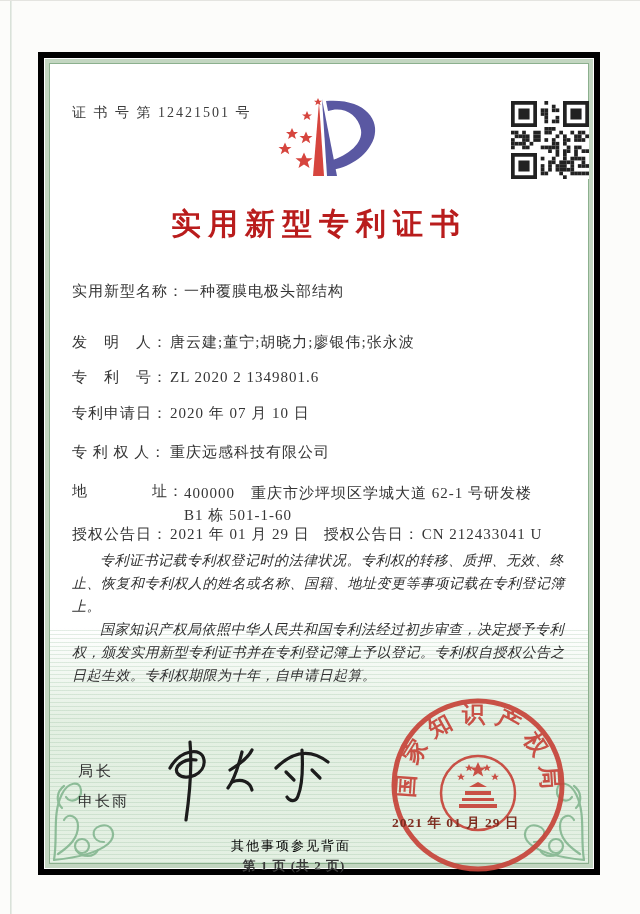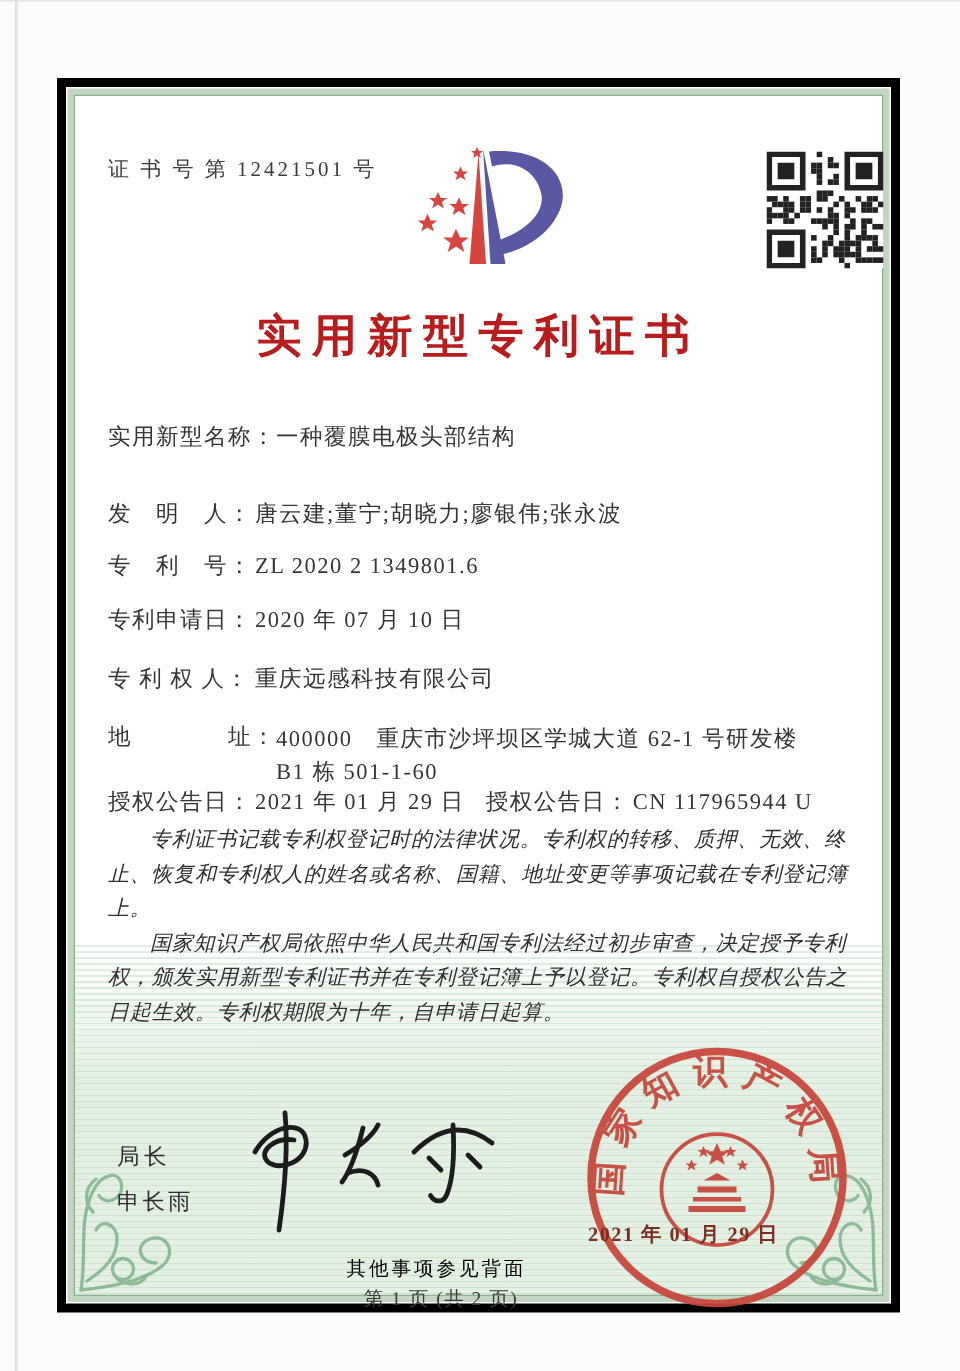--- a/index.html
+++ b/index.html
@@ -54,21 +54,21 @@
     font-family:"Liberation Sans","DejaVu Sans",sans-serif;letter-spacing:3px;}
   .sig-name{position:absolute;left:34px;top:734px;font-size:15px;color:#2e2e2e;
     font-family:"Liberation Sans","DejaVu Sans",sans-serif;letter-spacing:2px;}
   .signature{position:absolute;left:102px;top:676px;width:190px;height:92px;}
 
   .seal{position:absolute;left:345px;top:638px;width:178px;height:178px;opacity:.93;}
   .seal-date{position:absolute;left:348px;top:756px;width:160px;font-size:13.5px;
     font-weight:700;color:#7d2d20;letter-spacing:1px;z-index:3;}
 
   .footer-page{position:absolute;left:0;width:500px;top:799px;text-align:center;
-    font-size:13px;color:#3a3a3a;letter-spacing:1px;}
+    font-size:13px;color:#3a3a3a;letter-spacing:1px;font-weight:bold;}
   .back-note{position:absolute;left:0;width:582px;top:837px;text-align:center;
     font-size:13px;color:#000000;letter-spacing:2px;}
 </style>
 </head>
 <body>
 
 <div class="scan-edge-left"></div>
 <div class="scan-edge-top"></div>
 
 <div class="frame">
@@ -258,21 +258,21 @@
     <div class="frow r3">
       <span class="flabel">专利申请日：</span><span class="fvalue">2020 年 07 月 10 日</span>
     </div>
     <div class="frow r4">
       <span class="flabel">专 利 权 人：</span><span class="fvalue">重庆远感科技有限公司</span>
     </div>
     <div class="frow r5 addr">
       <span class="flabel">地　　　　址：</span><span class="fvalue">400000　重庆市沙坪坝区学城大道 62-1 号研发楼 B1 栋 501-1-60</span>
     </div>
     <div class="frow r6">
-      <span class="flabel">授权公告日：</span><span class="fvalue">2021 年 01 月 29 日</span><span class="pair2"><span class="flabel">授权公告日：</span><span class="fvalue">CN 117965944 U</span></span>
+      <span class="flabel">授权公告日：</span><span class="fvalue">2021 年 01 月 29 日</span><span class="pair2"><span class="flabel">授权公告日：</span><span class="fvalue">CN 212433041 U</span></span>
     </div>
   </div>
 
   <div class="body-text">
     <p>专利证书记载专利权登记时的法律状况。专利权的转移、质押、无效、终止、恢复和专利权人的姓名或名称、国籍、地址变更等事项记载在专利登记簿上。</p>
     <p>国家知识产权局依照中华人民共和国专利法经过初步审查，决定授予专利权，颁发实用新型专利证书并在专利登记簿上予以登记。专利权自授权公告之日起生效。专利权期限为十年，自申请日起算。</p>
   </div>
 
   <div class="sig-title">局长</div>
   <div class="sig-name">申长雨</div>

